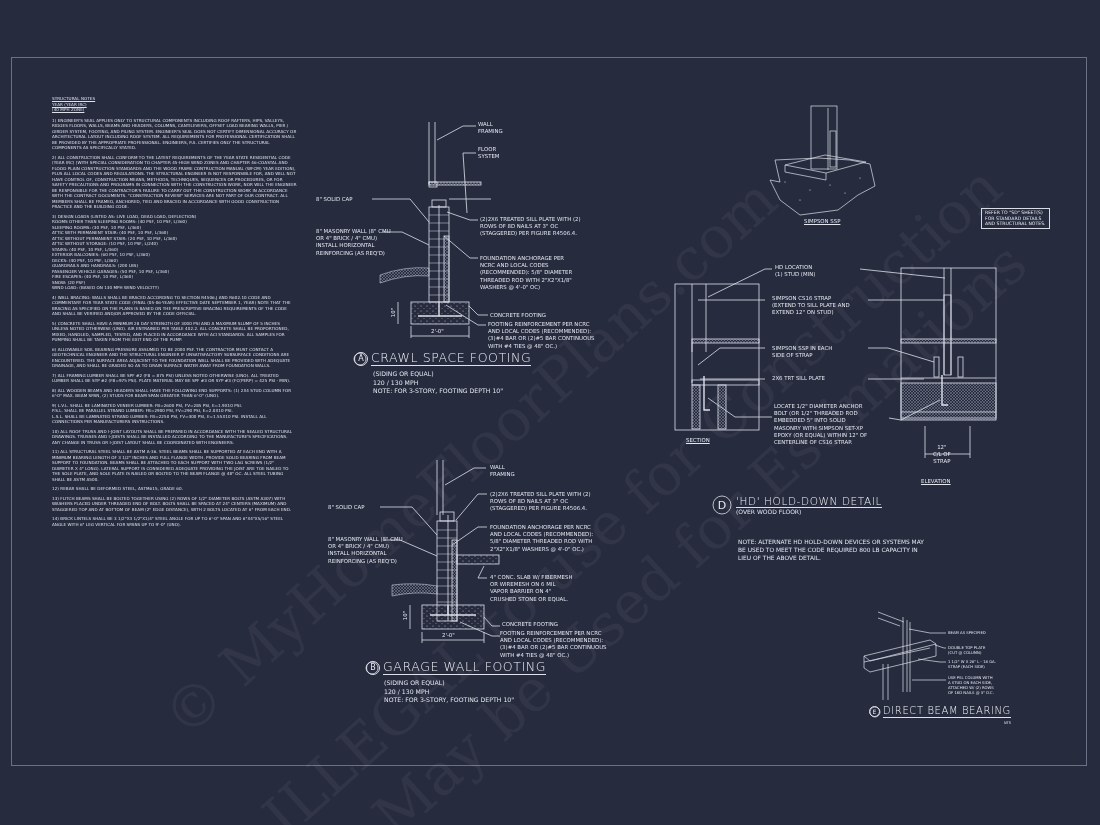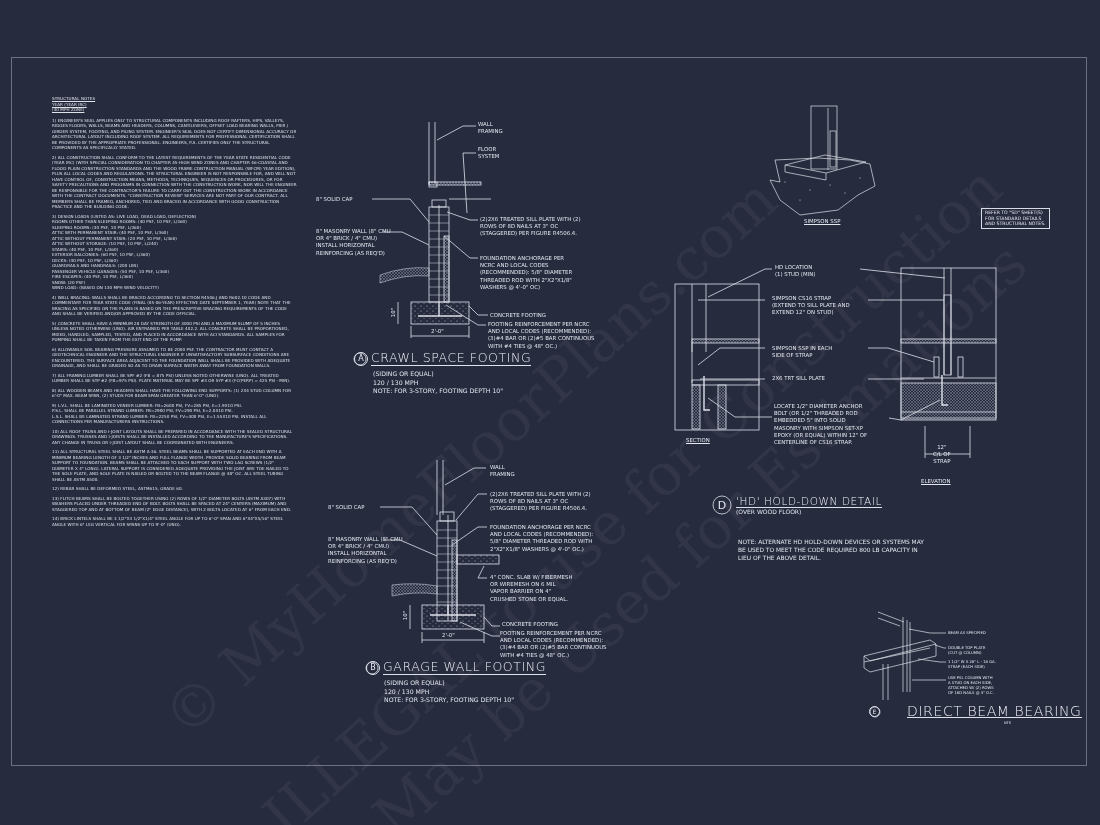--- a/index.html
+++ b/index.html
@@ -347,15 +347,15 @@
 (CUT @ COLUMN)</div>
 <div class="abs lbl" style="left:948px;top:659px;font-size:3.8px;line-height:5px;white-space:pre;">1 1/2" W x 28" L - 18 GA.
 STRAP (EACH SIDE)</div>
 <div class="abs lbl" style="left:948px;top:675px;font-size:3.8px;line-height:5px;white-space:pre;">USE PSL COLUMN WITH
 A STUD ON EACH SIDE,
 ATTACHED w/ (2) ROWS
 OF 16d NAILS @ 3" O.C.</div>
 
 <div class="abs title" style="left:869px;top:705px;">
   <div class="bubble" style="width:11px;height:11px;font-size:6px;">E</div>
-  <div class="ttl-text" style="font-size:14px;line-height:12px;margin-left:24px;">DIRECT BEAM BEARING</div>
+  <div class="ttl-text" style="font-size:10px;line-height:12px;">DIRECT BEAM BEARING</div>
 </div>
 <div class="abs lbl" style="left:1004px;top:720px;font-size:3.5px;">NTS</div>
 
 </body></html>

